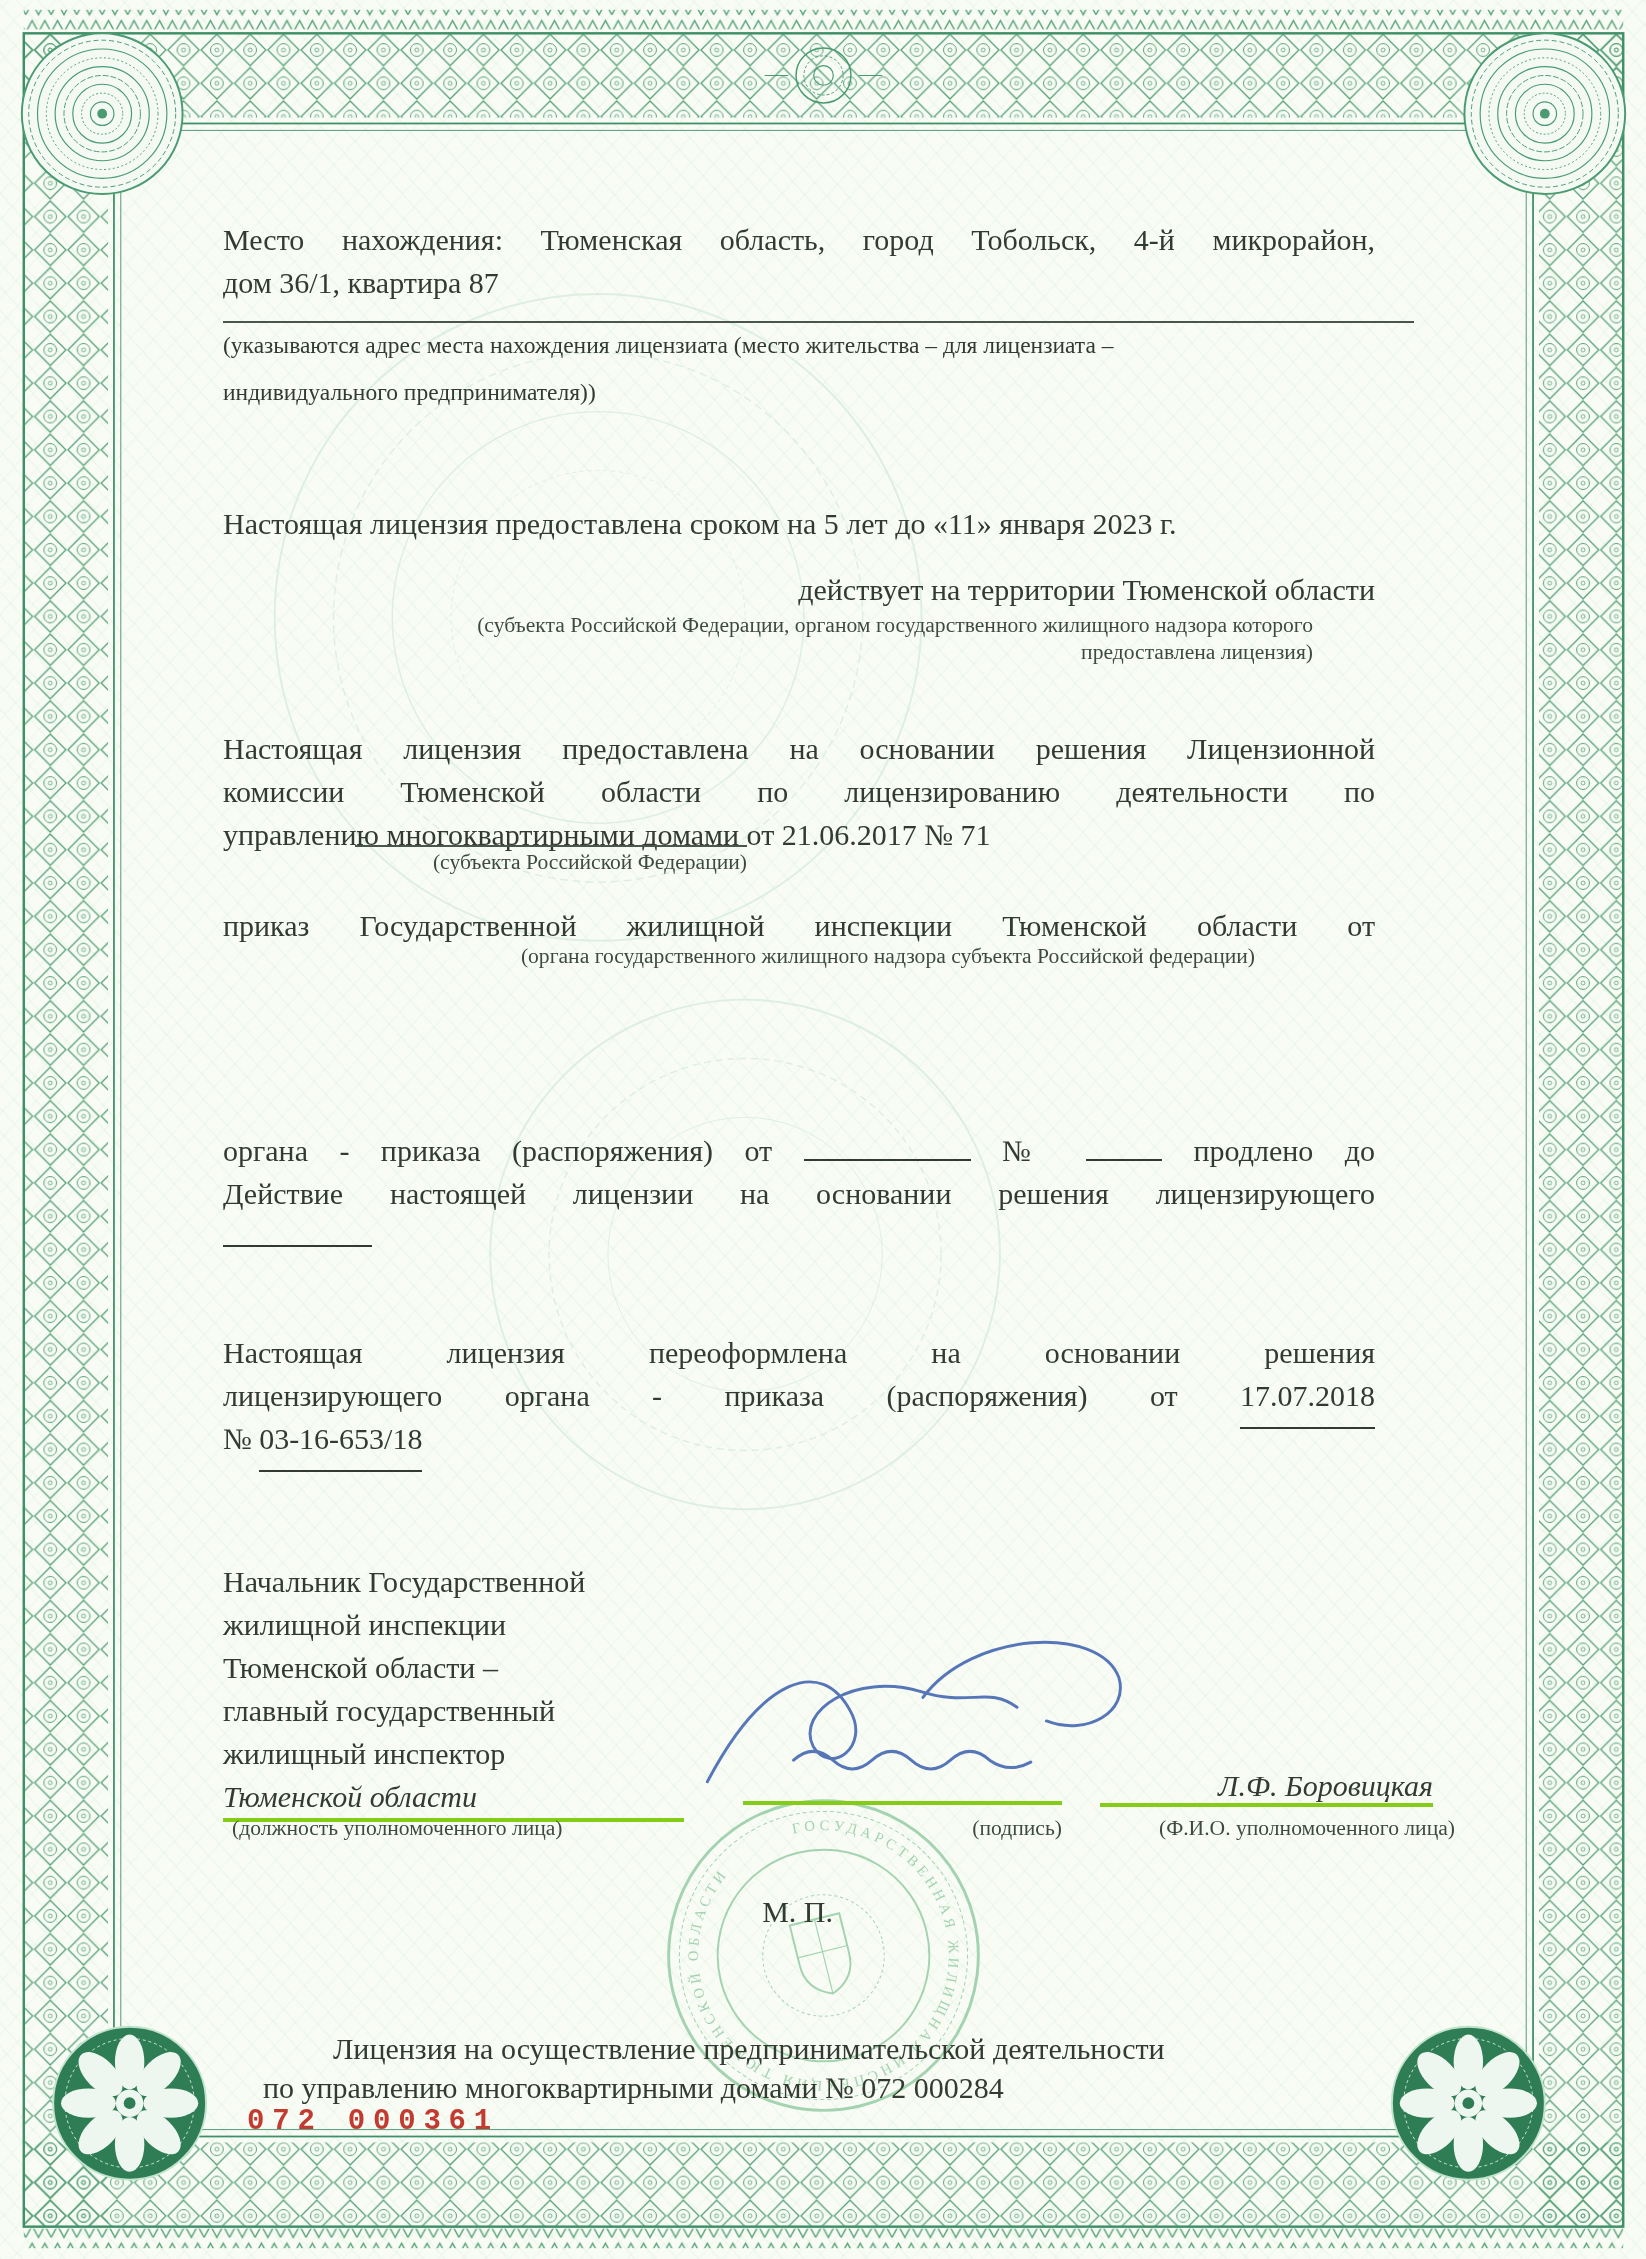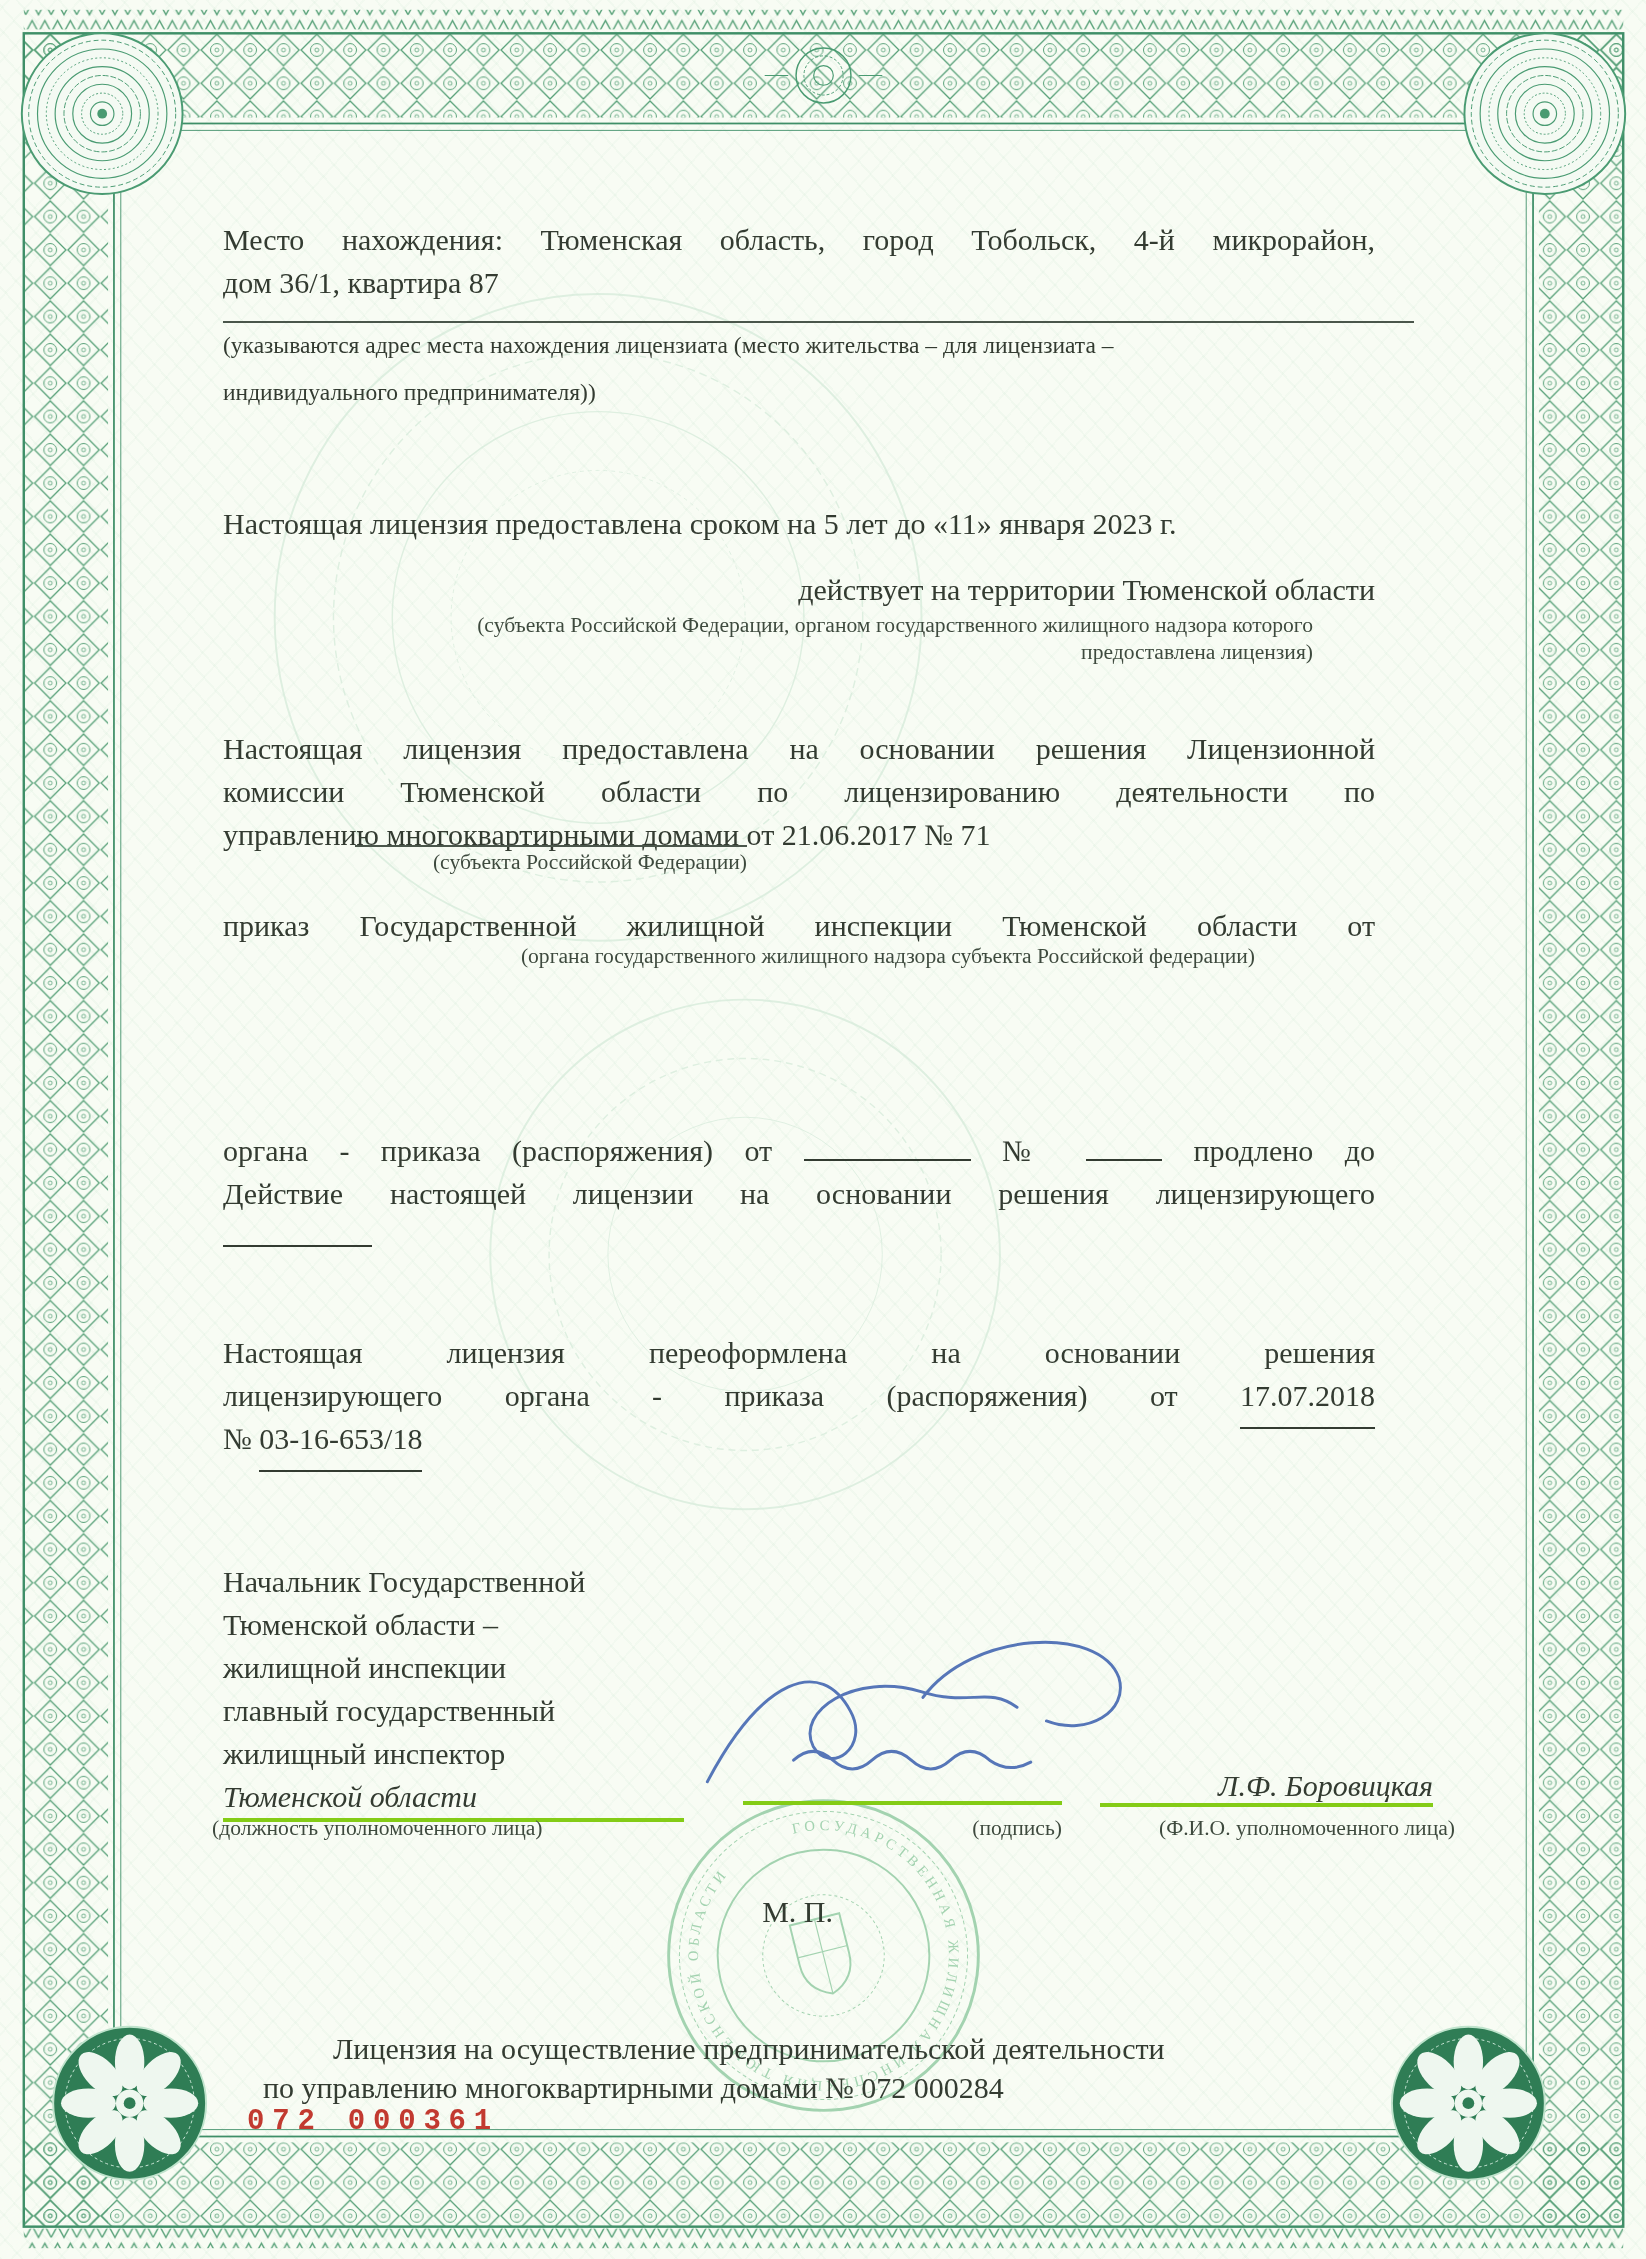--- a/index.html
+++ b/index.html
@@ -192,27 +192,27 @@
       <span class="u">17.07.2018</span>
     </div>
     <div>
       <span>№</span>
       <span class="u">03-16-653/18</span>
     </div>
   </div>
 
   <div class="txt fs-body" style="left:223px; top:1560px; width:461px;">
     <div>Начальник Государственной</div>
+    <div>жилищной инспекции</div>
     <div>Тюменской области –</div>
-    <div>жилищной инспекции</div>
     <div>главный государственный</div>
     <div>жилищный инспектор</div>
     <div class="underline-box">Тюменской области</div>
   </div>
-  <div class="txt fs-cap" style="left:212px; top:1815px; width:461px;">(должность уполномоченного лица)</div>
+  <div class="txt fs-cap" style="left:232px; top:1815px; width:461px;">(должность уполномоченного лица)</div>
 
   <div class="txt underline-box" style="left:743px; top:1764px; width:319px; height:41px;"></div>
   <div class="txt fs-cap center" style="left:743px; top:1815px; width:319px;">(подпись)</div>
 
   <div class="txt fs-body underline-box center" style="left:1100px; top:1764px; width:333px; height:43px;">Л.Ф. Боровицкая</div>
   <div class="txt fs-cap center" style="left:1078px; top:1815px; width:377px;">(Ф.И.О.  уполномоченного лица)</div>
 
   <div class="txt fs-body center" style="left:676px; top:1890px; width:157px;">М. П.</div>
 
   <svg class="sig-layer" style="left:676px; top:1617px;" width="490" height="206" viewBox="0 0 500 210">

